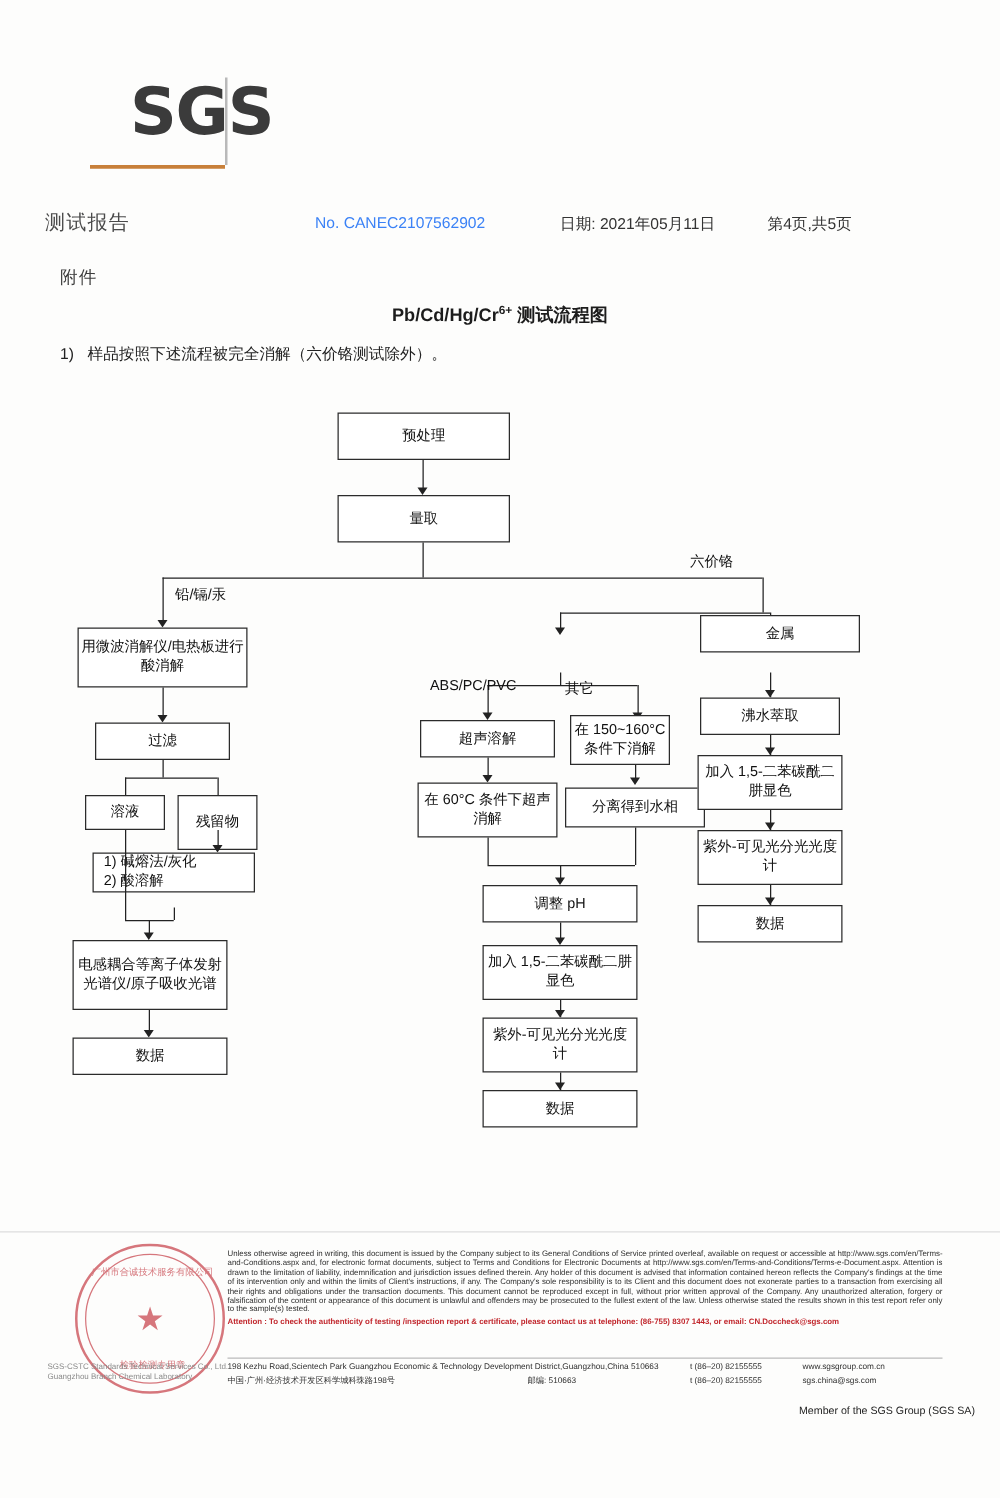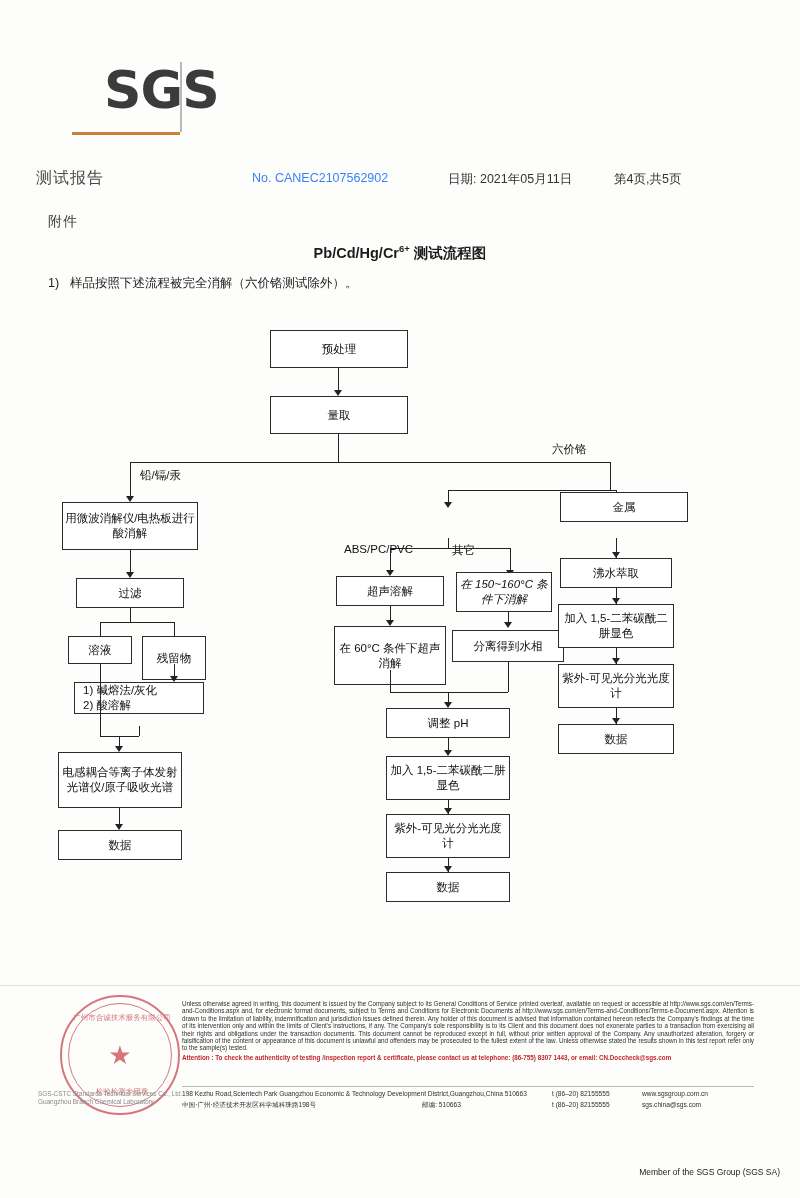--- a/index.html
+++ b/index.html
@@ -98,21 +98,21 @@
     font-size:6.3px; line-height:7.4px; color:#2f2f2f;
     text-align:justify;
   }
   .attn { color:#c1272d; font-weight:bold; }
   .addr-block { position:absolute; left:182px; top:1089px; width:580px; font-size:6.6px; color:#2f2f2f; line-height:10px;}
   .addr-row { position:relative; height:11px; }
   .addr-a { position:absolute; left:0; top:0; }
   .addr-b { position:absolute; left:370px; top:0; }
   .addr-c { position:absolute; left:460px; top:0; }
   .addr-sep { position:absolute; left:182px; top:1086px; width:572px; height:1px; background:#bbb; }
-  .member { position:absolute; left:0; top:1123px; width:780px; text-align:right; font-size:8.5px; color:#1d1d1d;margin-top:44px; }
+  .member { position:absolute; left:0; top:1123px; width:780px; text-align:right; font-size:8.5px; color:#1d1d1d; }
 </style>
 </head>
 <body>
 
 <div class="page">
 
   <div class="logo-wrap">
     <div class="sgs-logo">SGS</div>
   </div>
   <div class="logo-rule"></div>
@@ -202,30 +202,30 @@
     <div class="vline" style="left:448px; top:238px; height:10px;"></div>
     <div class="hline" style="left:390px; top:248px; width:120px;"></div>
     <div class="vline" style="left:390px; top:248px; height:26px;"></div>
     <div class="arrow-d" style="left:386px; top:270px;"></div>
     <div class="vline" style="left:510px; top:248px; height:26px;"></div>
     <div class="arrow-d" style="left:506px; top:270px;"></div>
     <div class="lbl" style="left:344px; top:243px;">ABS/PC/PVC</div>
     <div class="lbl" style="left:452px; top:243px;">其它</div>
 
     <div class="box" style="left:336px; top:276px; width:108px; height:30px;">超声溶解</div>
-    <div class="box two" style="left:456px; top:272px; width:96px; height:40px;font-style:italic;">
+    <div class="box two" style="left:456px; top:272px; width:80px; height:40px;">
       <span>在 150~160°C 条件下消解</span>
     </div>
 
     <div class="vline" style="left:390px; top:306px; height:18px;"></div>
     <div class="arrow-d" style="left:386px; top:320px;"></div>
     <div class="vline" style="left:508px; top:312px; height:14px;"></div>
     <div class="arrow-d" style="left:504px; top:322px;"></div>
 
-    <div class="box two" style="left:334px; top:326px; width:112px; height:59px;">
+    <div class="box two" style="left:334px; top:326px; width:112px; height:44px;">
       <span>在 60°C 条件下超声消解</span>
     </div>
     <div class="box" style="left:452px; top:330px; width:112px; height:32px;">分离得到水相</div>
 
     <div class="vline" style="left:390px; top:370px; height:22px;"></div>
     <div class="vline" style="left:508px; top:362px; height:30px;"></div>
     <div class="hline" style="left:390px; top:392px; width:118px;"></div>
     <div class="vline" style="left:448px; top:392px; height:14px;"></div>
     <div class="arrow-d" style="left:444px; top:402px;"></div>
 

